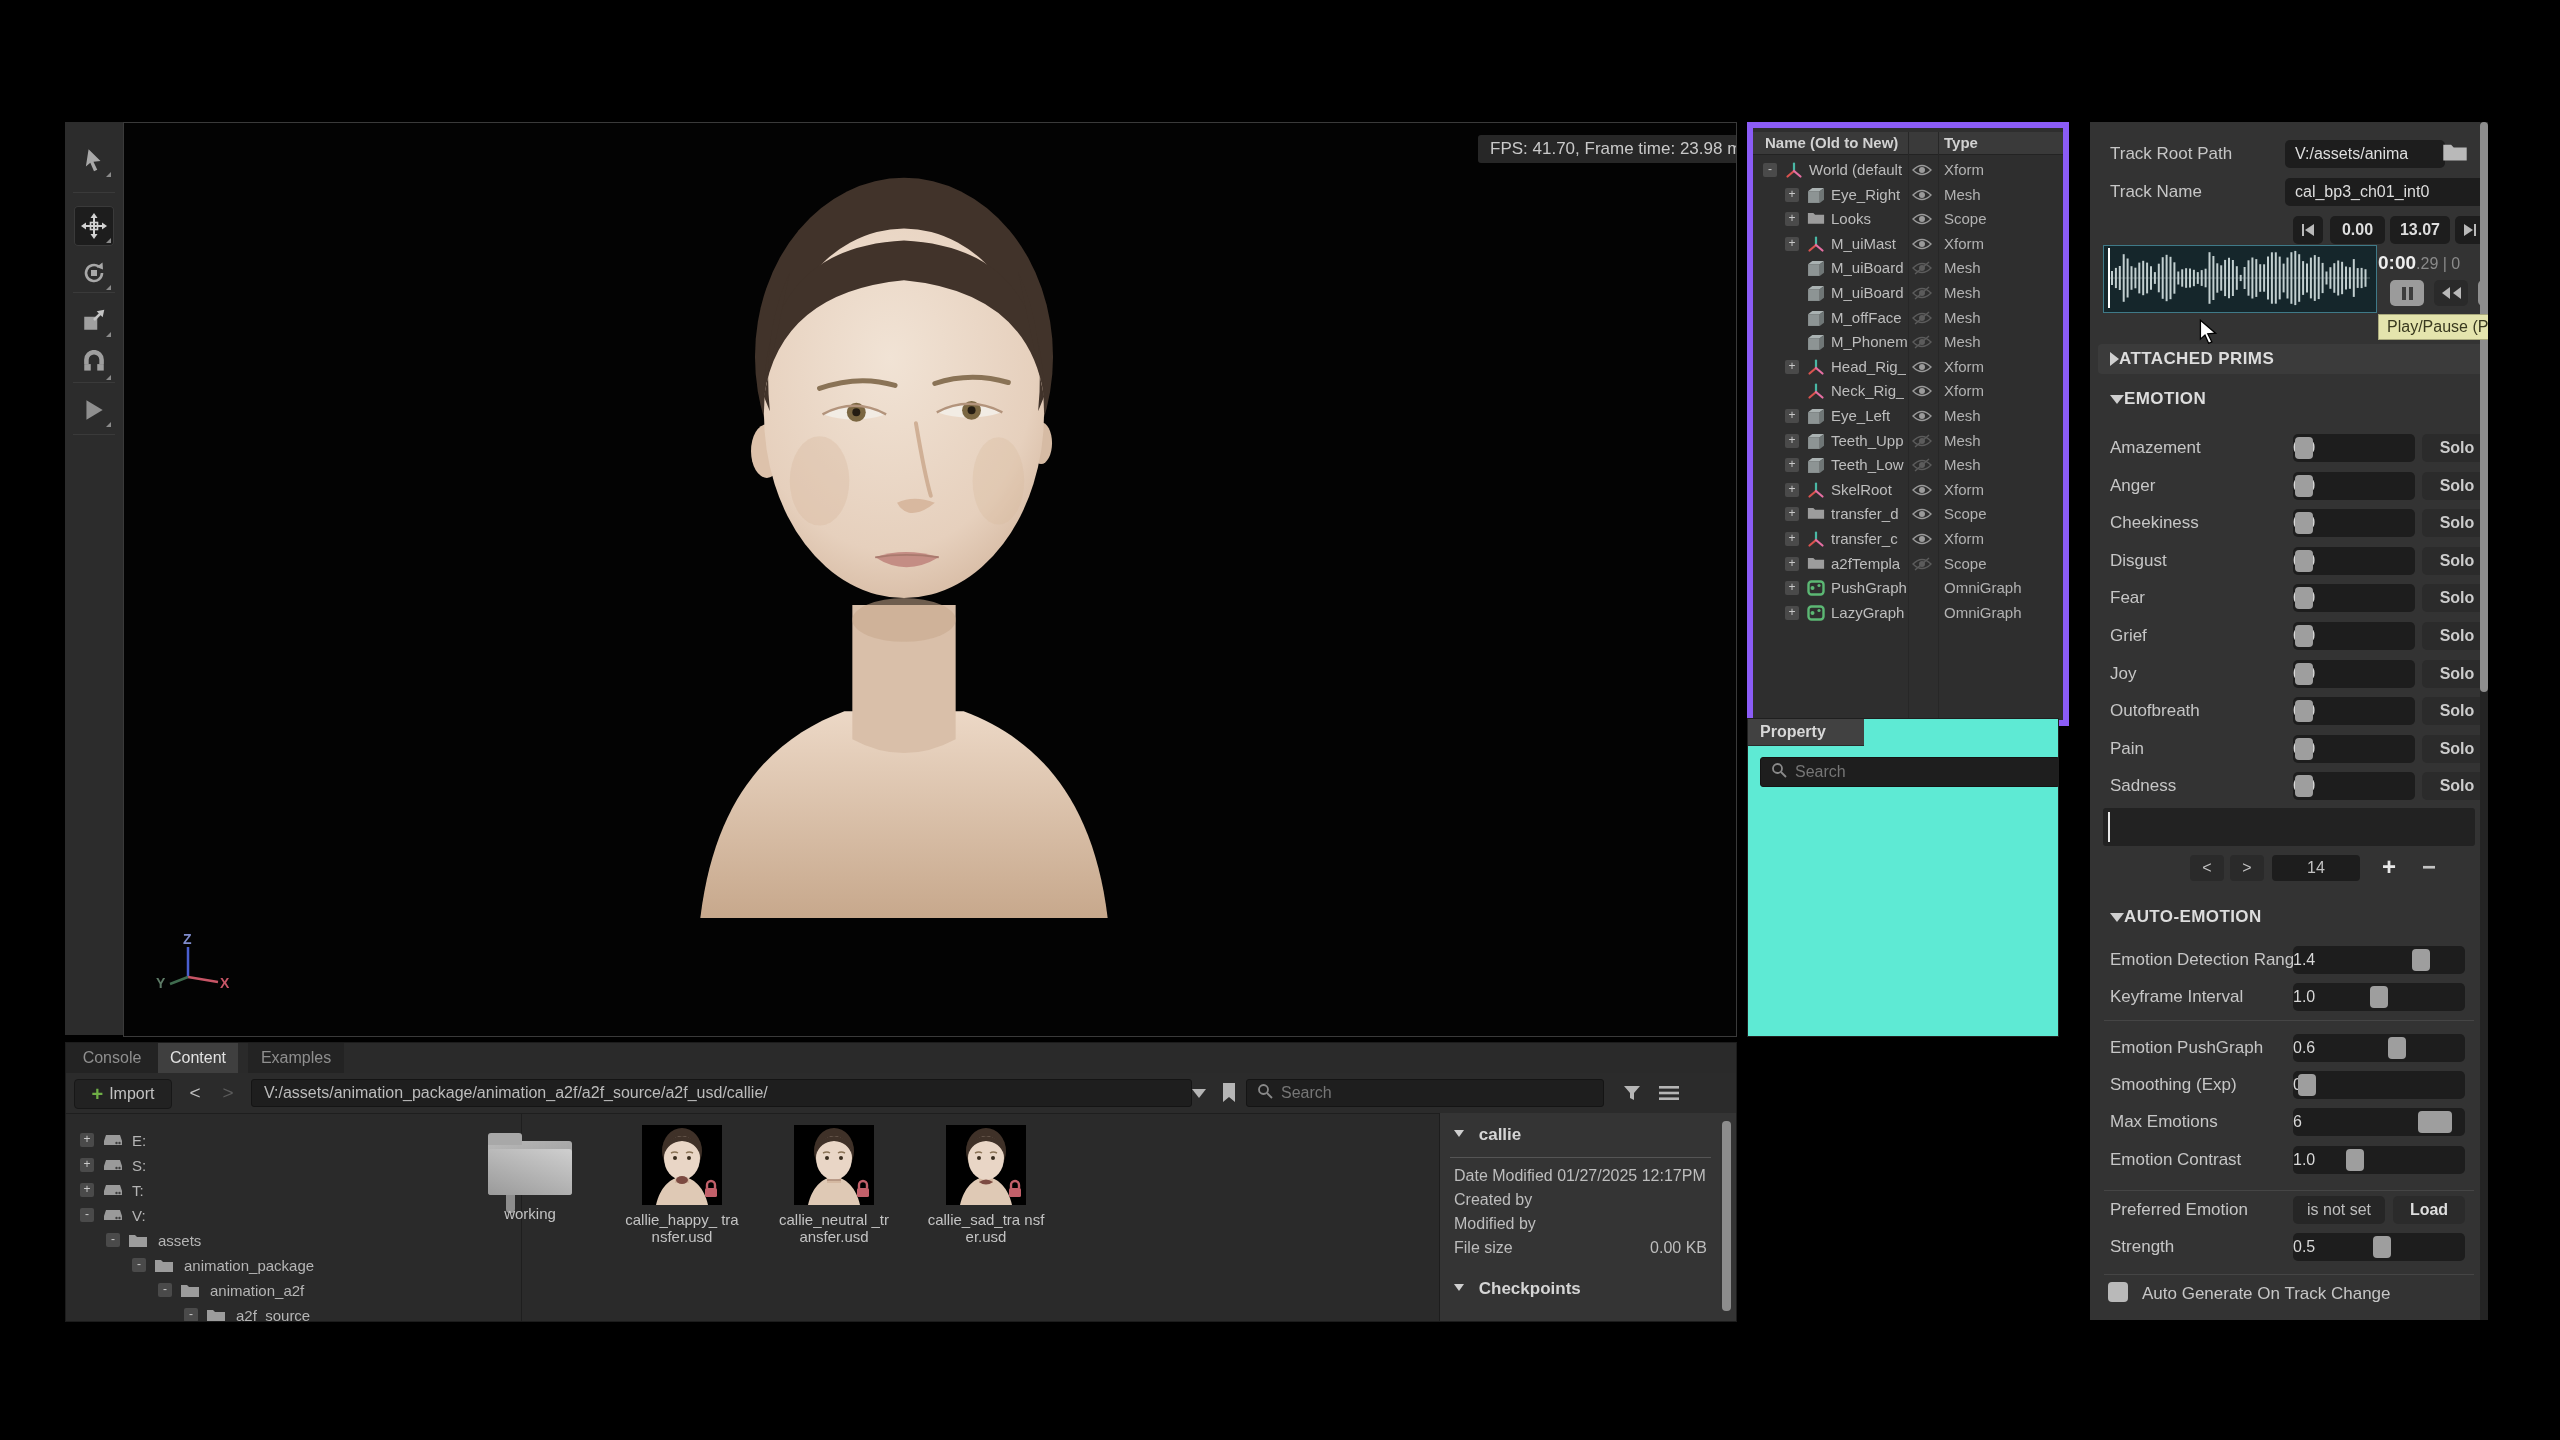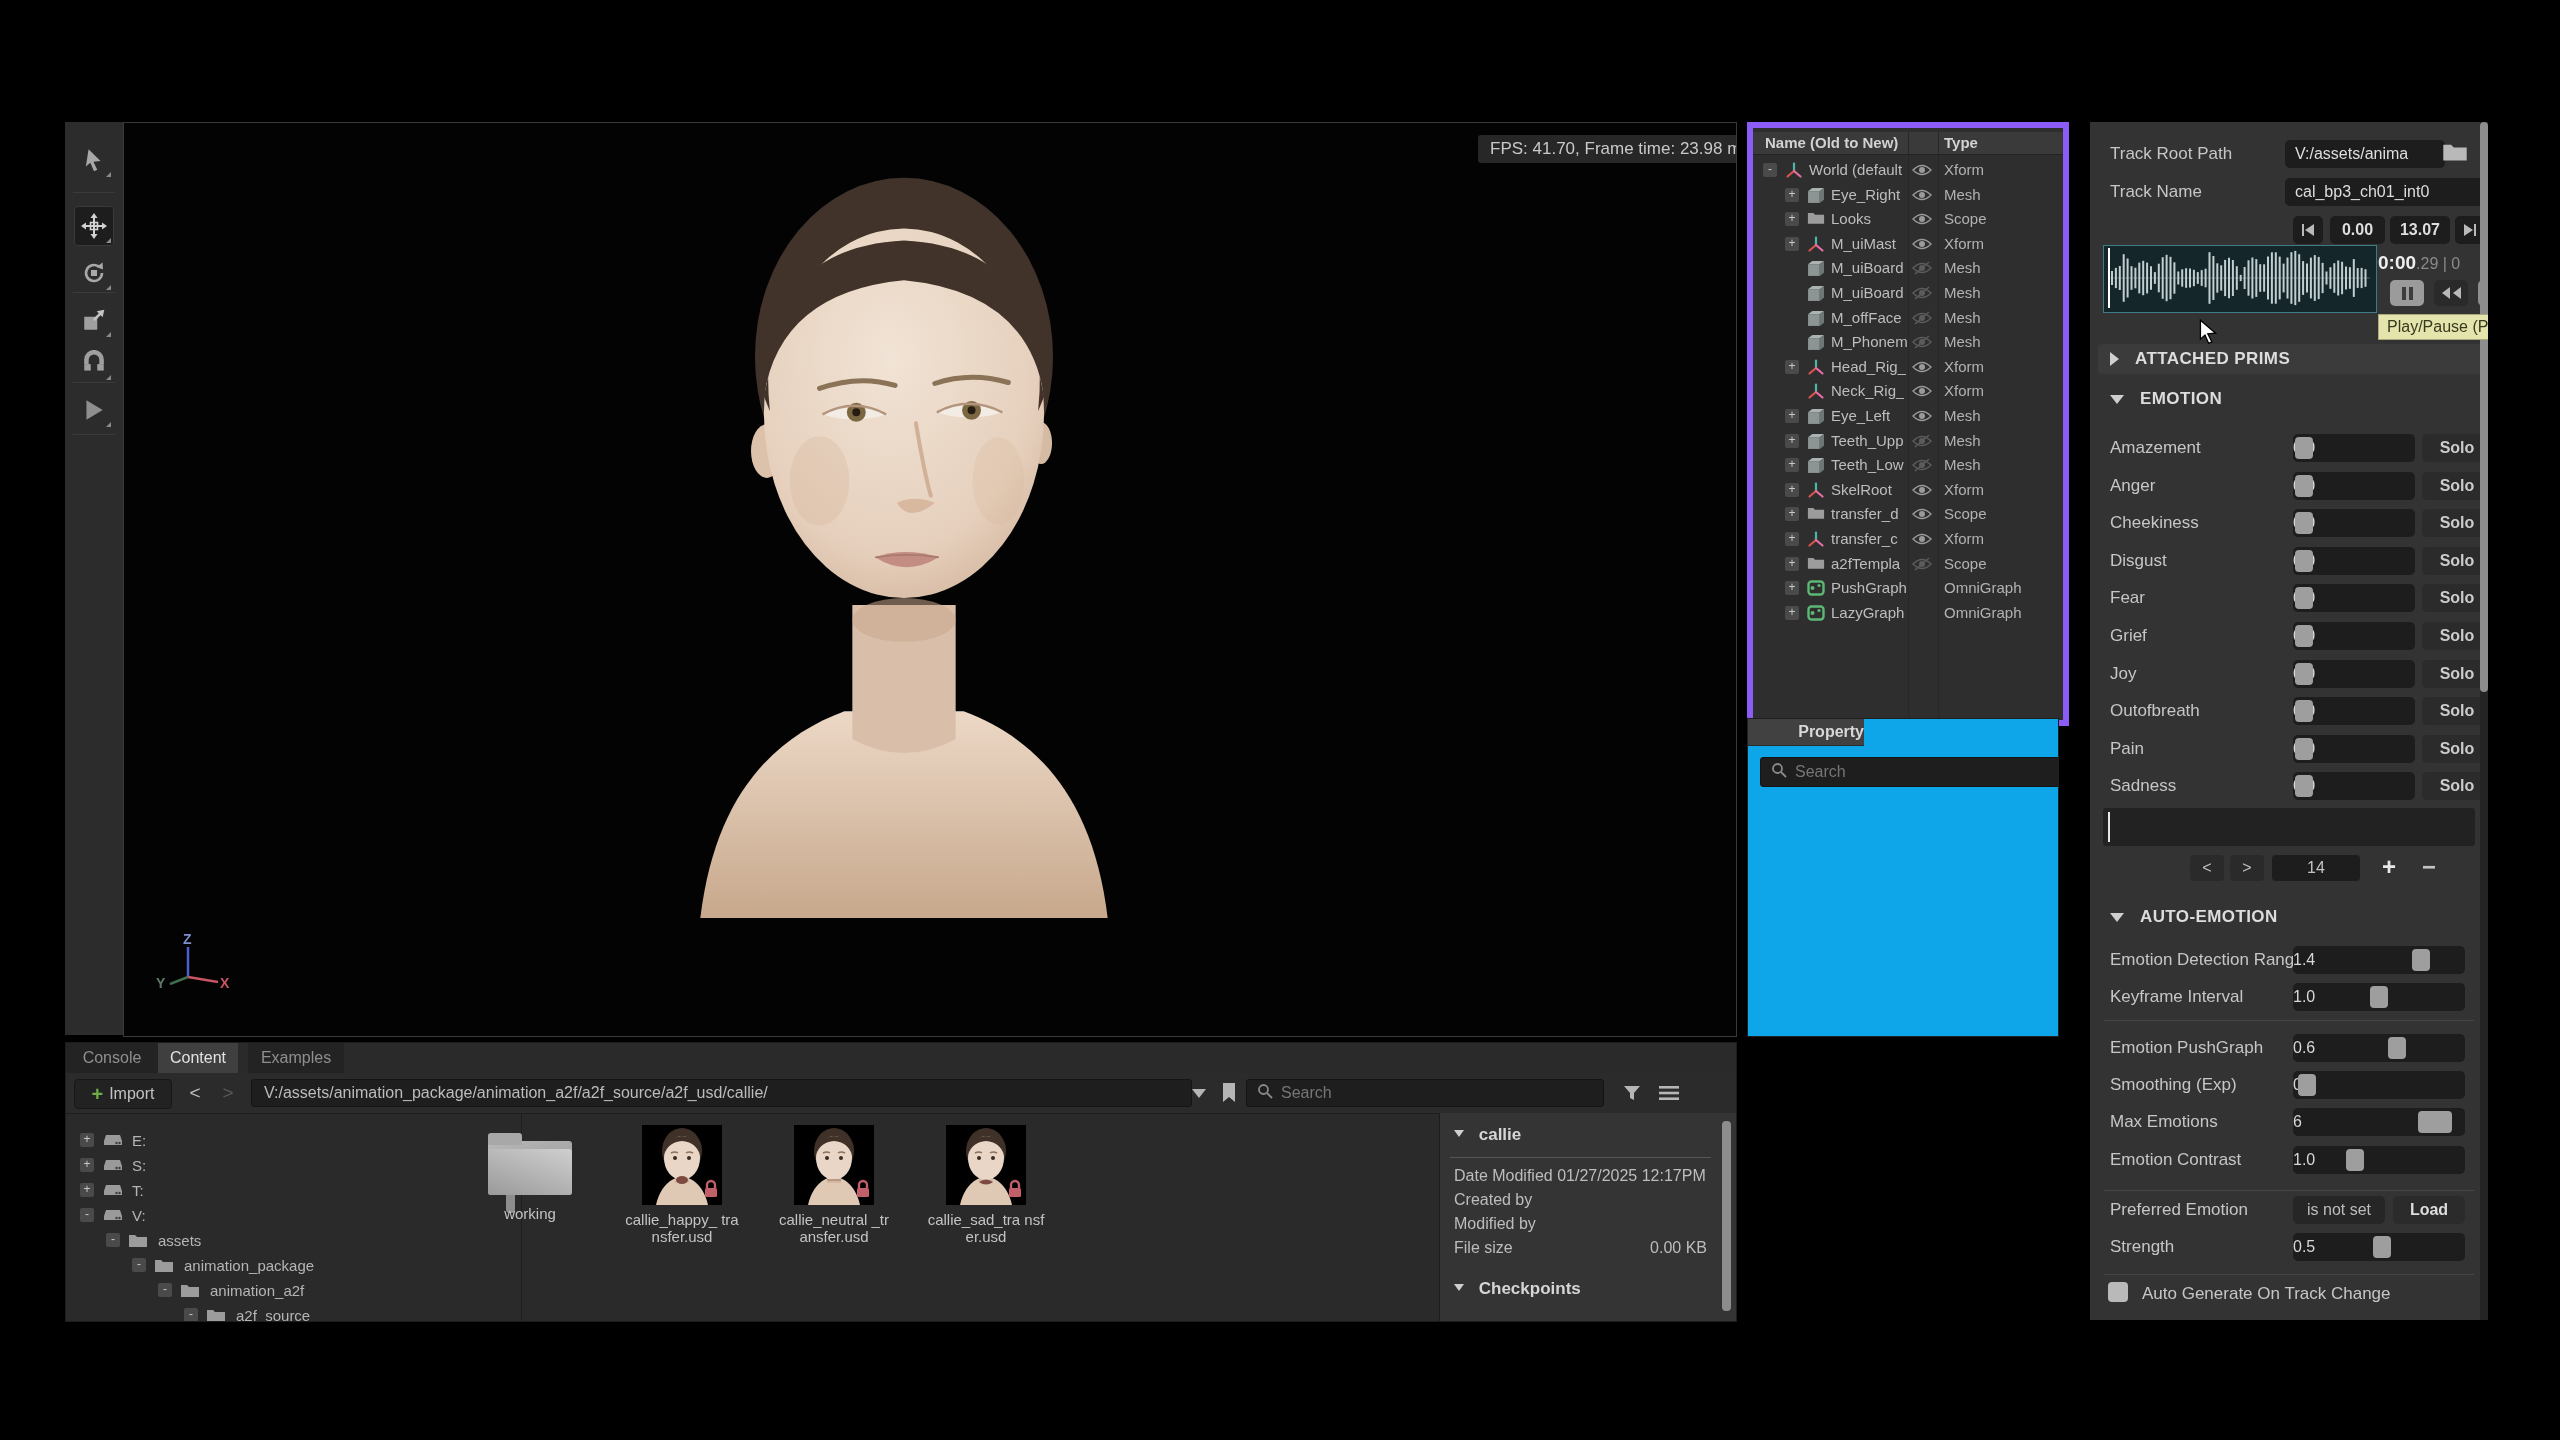--- a/index.html
+++ b/index.html
@@ -24,31 +24,31 @@
   #stage-header{position:absolute;left:0;top:4px;width:100%;height:22px;background:#3a3a3a;border-bottom:1px solid #232323;font-size:15px;color:#d2d2d2;}
   .stage-col-line{position:absolute;top:4px;bottom:0;width:1px;background:#272727;}
   .srow{position:absolute;left:0;width:100%;height:24px;font-size:15px;color:#bdbdbd;}
   .srow .sexp{position:absolute;top:5px;width:14px;height:14px;background:#4a4a4a;border-radius:2px;color:#c9c9c9;
               font-size:12px;line-height:13px;text-align:center;}
   .srow .sicon{position:absolute;top:4px;width:18px;height:18px;}
   .srow .sname{position:absolute;top:3px;white-space:nowrap;overflow:hidden;max-width:96px;}
   .srow .seye{position:absolute;left:157px;top:5px;width:24px;text-align:center;}
   .srow .stype{position:absolute;left:191px;top:3px;color:#b2b2b2;}
   
-  #property{left:1747px;top:718px;width:310px;height:317px;background:#0ea5e9;border:1px solid #1f1f1f;text-align:right;}
+  #property{left:1747px;top:718px;width:310px;height:317px;background:#5eead4;border:1px solid #1f1f1f;}
   #property-tab{position:absolute;left:0;top:0;width:104px;height:26px;background:#414141;color:#d8d8d8;
                 font-size:16px;font-weight:bold;line-height:26px;padding-left:12px;border-bottom:1px solid #2a2a2a;}
   .search-box{position:absolute;background:#1e1e1e;border:1px solid #141414;border-radius:3px;display:flex;align-items:center;gap:8px;padding:0 10px;}
   .search-box .ph{color:#767676;font-size:16px;}
   
   #right-panel{left:2090px;top:122px;width:398px;height:1198px;background:#333333;}
   .rp-label{position:absolute;left:20px;font-size:17px;color:#c6c6c6;white-space:nowrap;}
   .rp-field{position:absolute;background:#1d1d1d;border-radius:5px;height:28px;color:#dedede;font-size:16px;}
   .rp-section{position:absolute;left:8px;width:382px;height:30px;background:#3b3b3b;border-radius:4px;
-              display:flex;align-items:center;gap:16px;padding-left:12px;font-weight:bold;font-size:17px;color:#dddddd;letter-spacing:.4px;}
+              display:flex;align-items:center;gap:0;padding-left:12px;font-weight:bold;font-size:17px;color:#dddddd;letter-spacing:.4px;}
   .tri{display:inline-block;width:0;height:0;}
   .tri-down{border-left:7px solid transparent;border-right:7px solid transparent;border-top:9px solid #cfcfcf;}
   .tri-right{border-top:7px solid transparent;border-bottom:7px solid transparent;border-left:9px solid #cfcfcf;}
   .slider{position:absolute;background:#1d1d1d;border-radius:5px;height:28px;}
   .slider .val{position:absolute;left:0;right:0;top:0;line-height:28px;text-align:left;font-size:16px;color:#d8d8d8;}
   .slider .handle{position:absolute;top:3px;width:18px;height:22px;background:#9e9e9e;border-radius:4px;z-index:2;}
   .solo-btn{position:absolute;left:332px;width:70px;height:28px;background:#2b2b2b;border-radius:5px;
             color:#cccccc;font-size:16px;font-weight:bold;text-align:center;line-height:28px;}
   .divider{position:absolute;left:14px;width:370px;height:1px;background:#454545;}
   .pg-btn{position:absolute;height:26px;background:#2a2a2a;border-radius:4px;color:#c3c3c3;text-align:center;}

